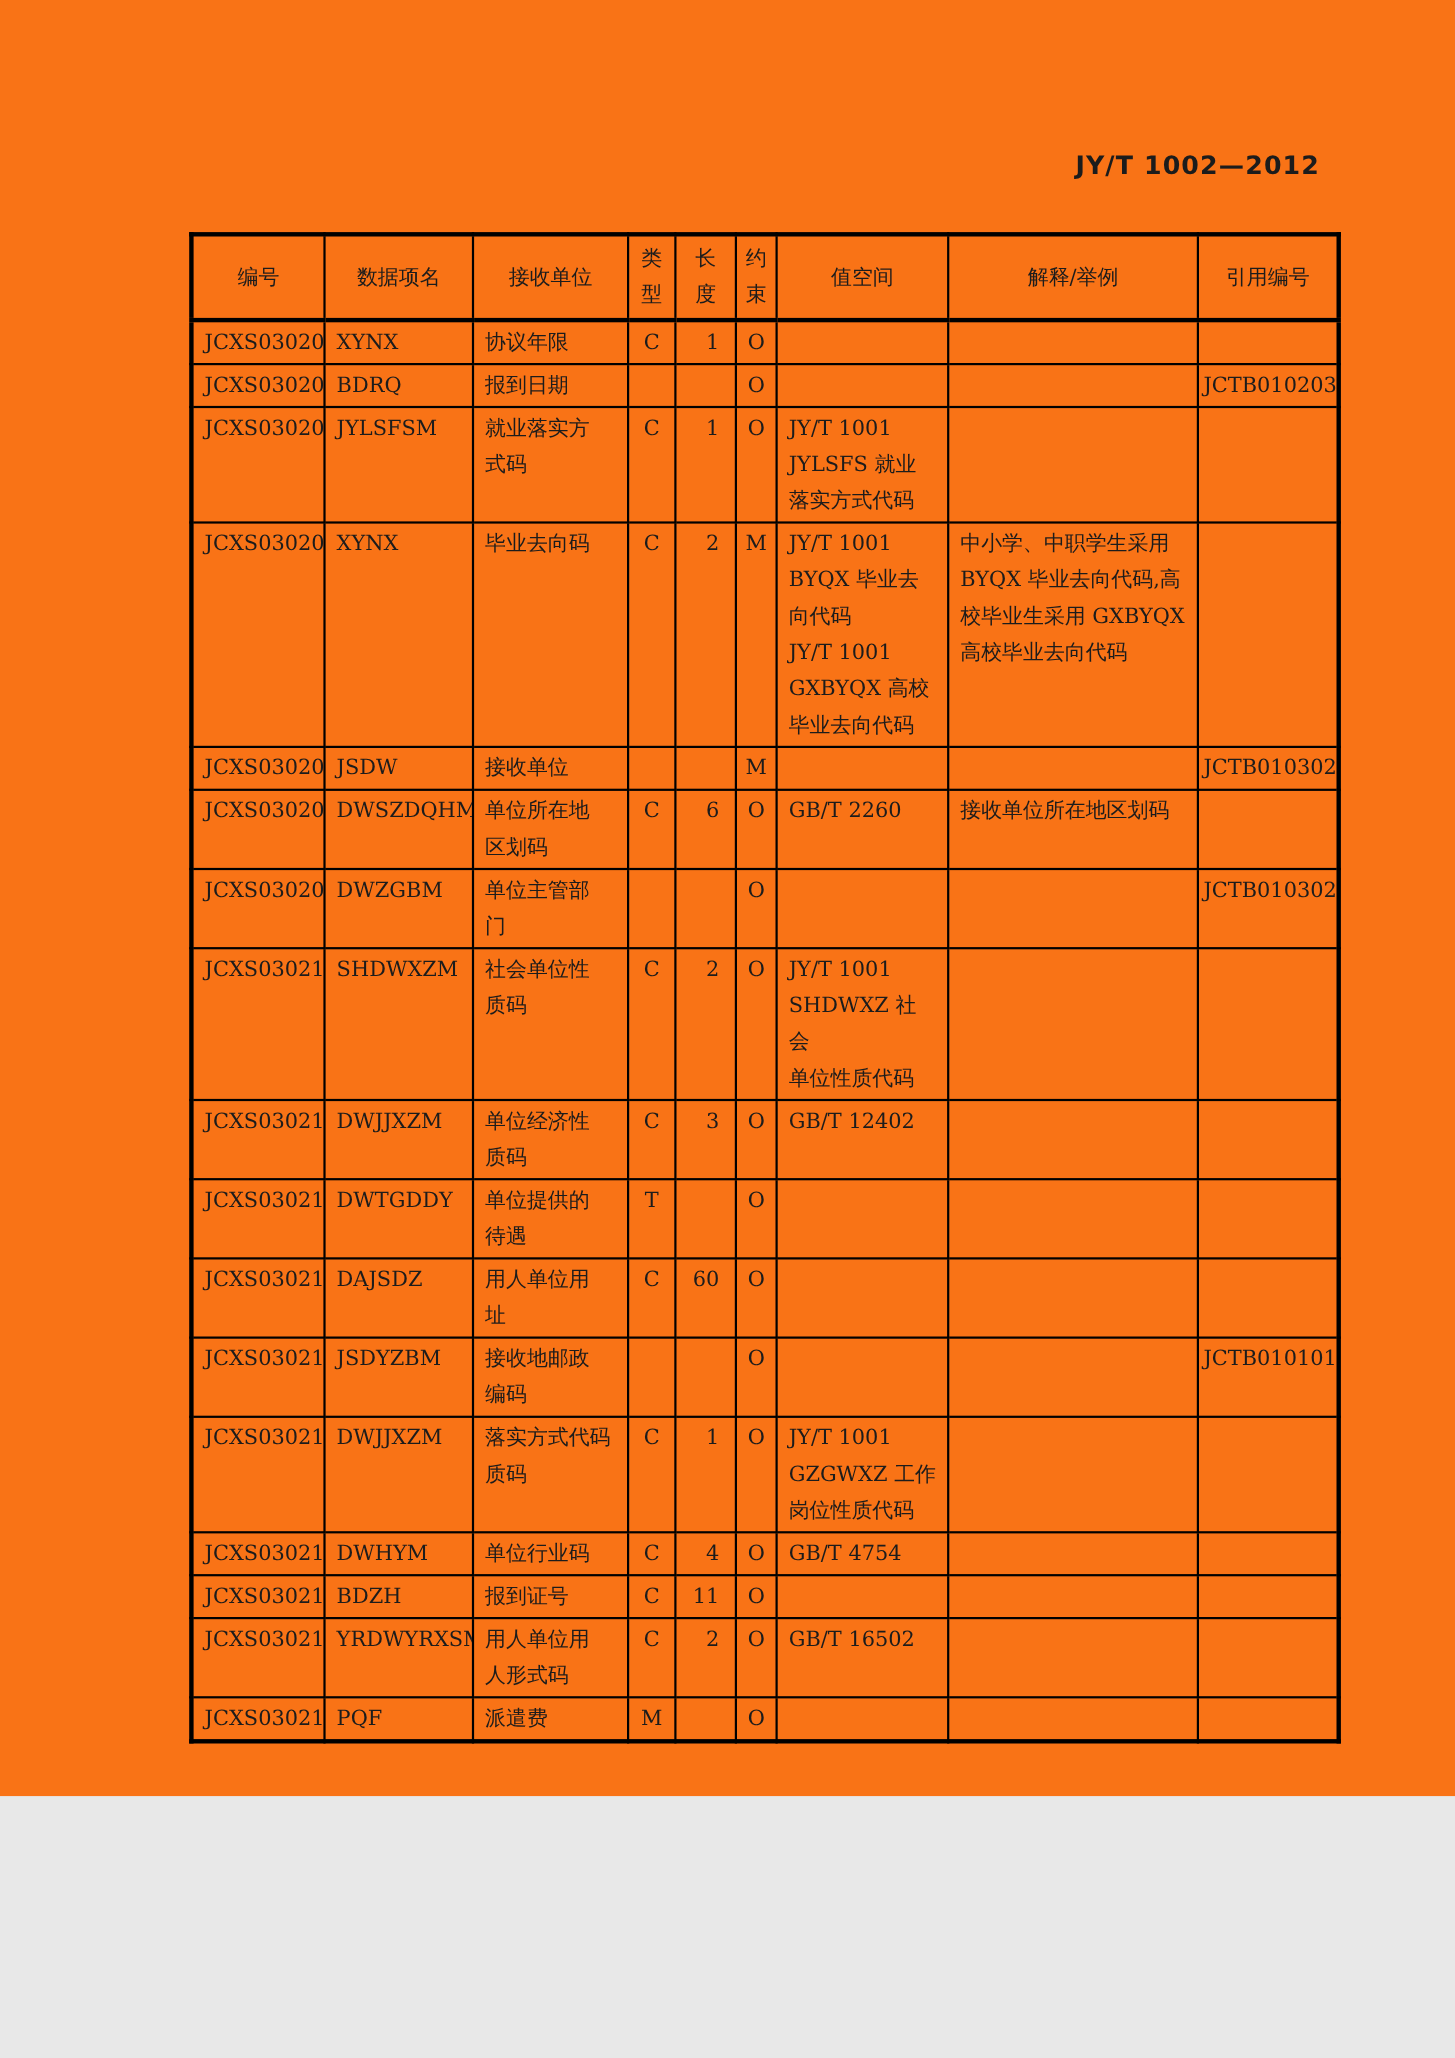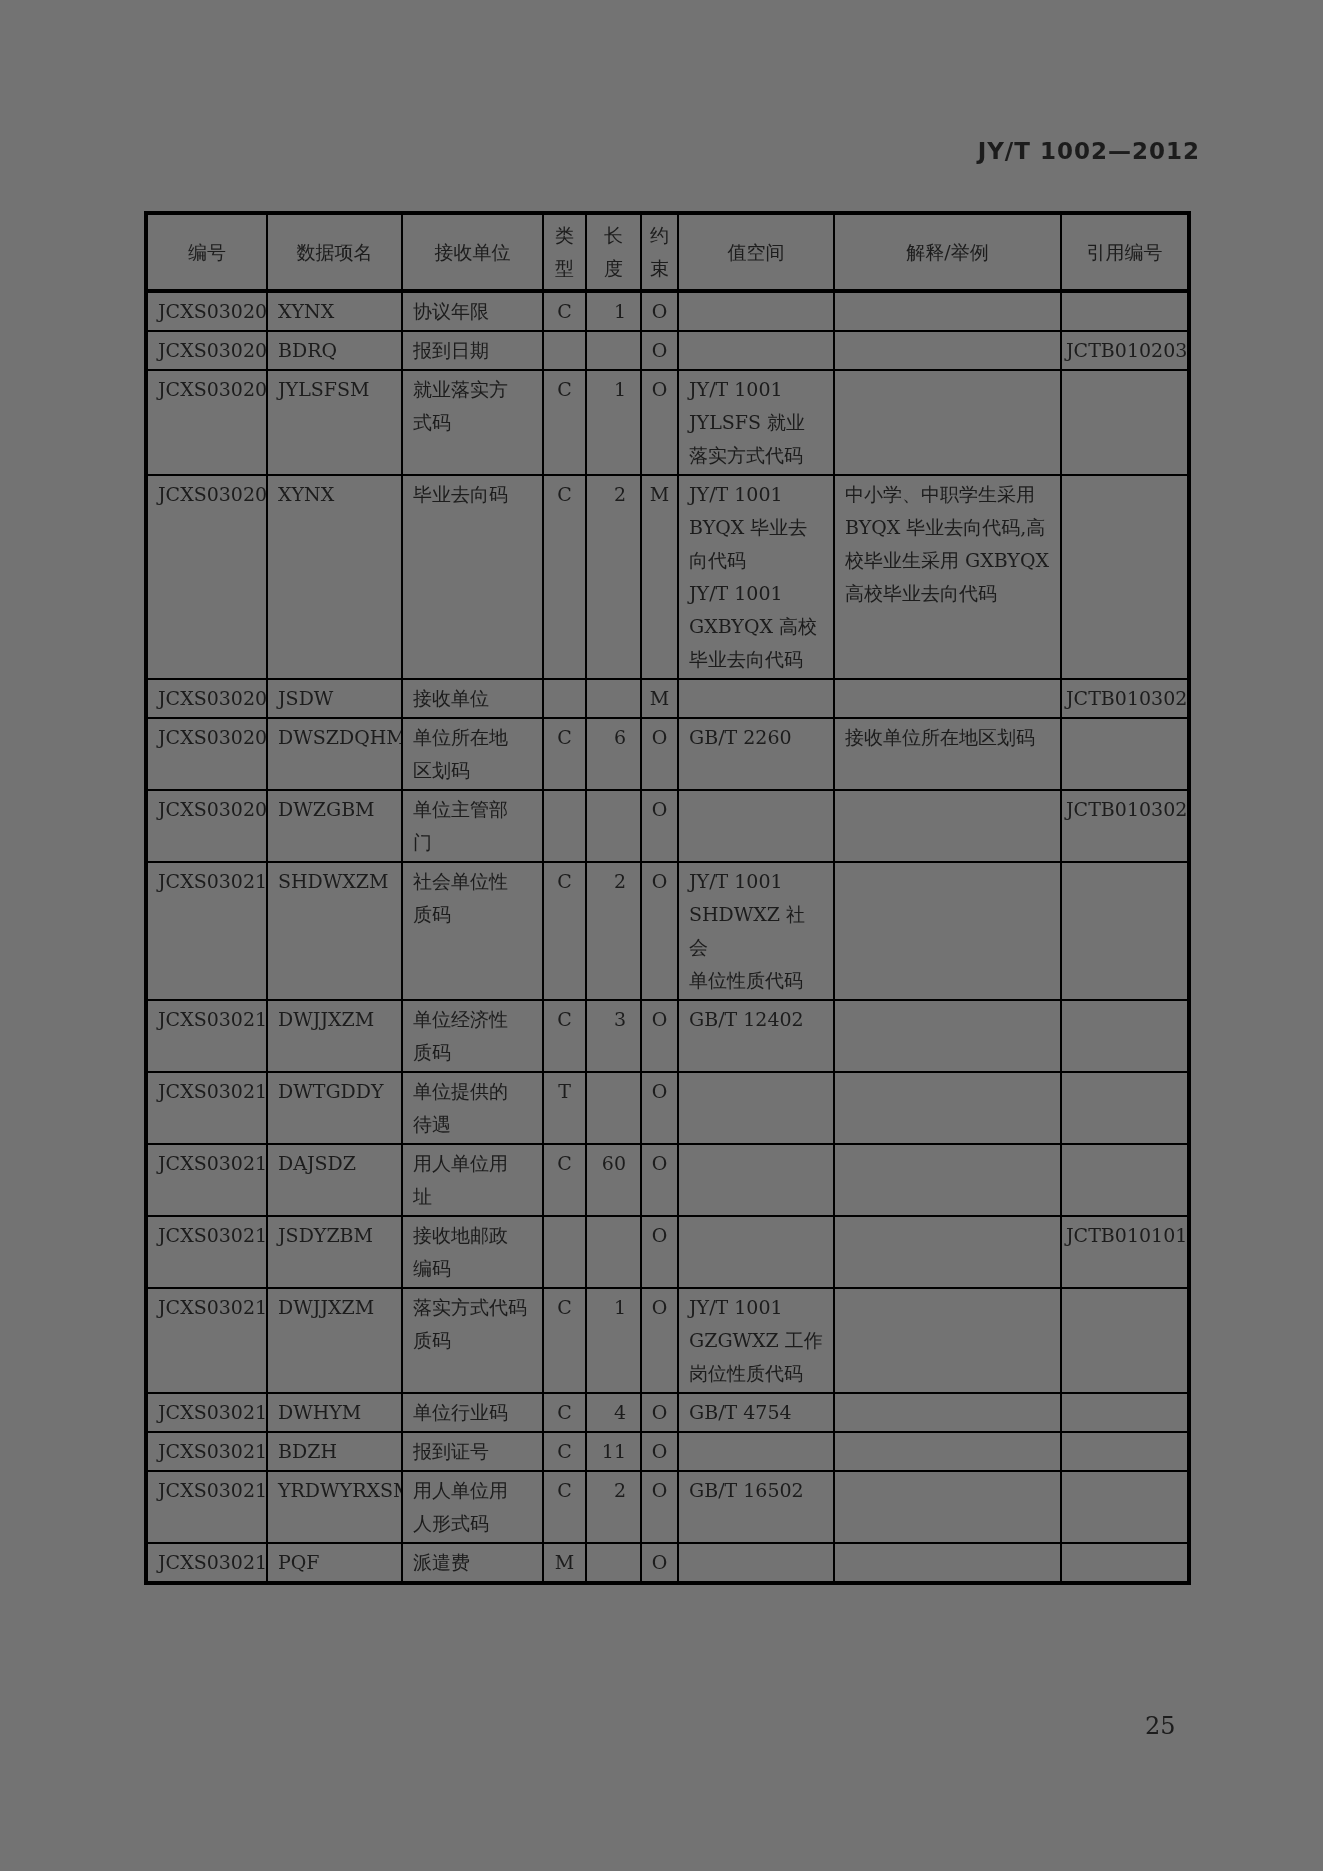--- a/index.html
+++ b/index.html
@@ -3,39 +3,39 @@
 <meta charset="utf-8">
 <style>
   html, body {
     margin: 0;
     padding: 0;
     background: #e8e8e8;
   }
   .sheet {
     position: relative;
     width: 1323px;
-    height: 1871px;
+    height: 1633px;
     margin: 0 auto;
-    background: #737373;
+    background: #f97316;
     color: #1c1c1c;
     font-family: "DejaVu Serif", "Liberation Serif", serif;
   }
   .doc-number {
     position: absolute;
     top: 138px;
     right: 123px;
     font-family: "DejaVu Sans", "Liberation Sans", sans-serif;
     font-size: 23px;
     font-weight: 600;
     letter-spacing: 1px;
     white-space: nowrap;
   }
   table.dict {
     position: absolute;
-    left: 144px;
+    left: 172px;
     top: 211px;
     width: 1043px;
     table-layout: fixed;
     border-collapse: collapse;
     border: 4px solid #000;
   }
   table.dict col.c1 { width: 121px; }
   table.dict col.c2 { width: 135px; }
   table.dict col.c3 { width: 141px; }
   table.dict col.c4 { width: 43px;  }

